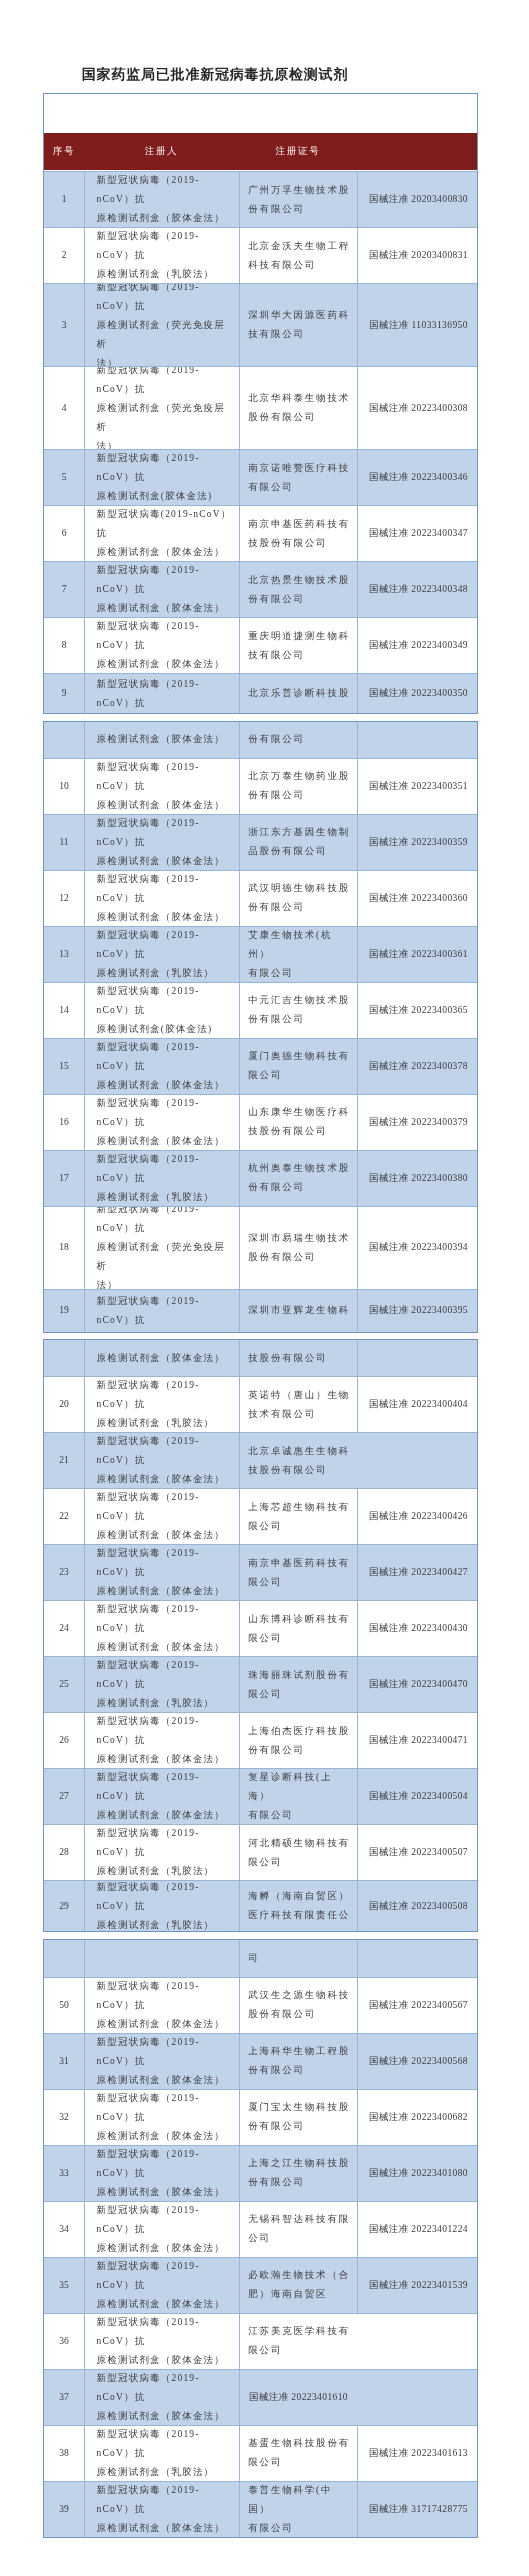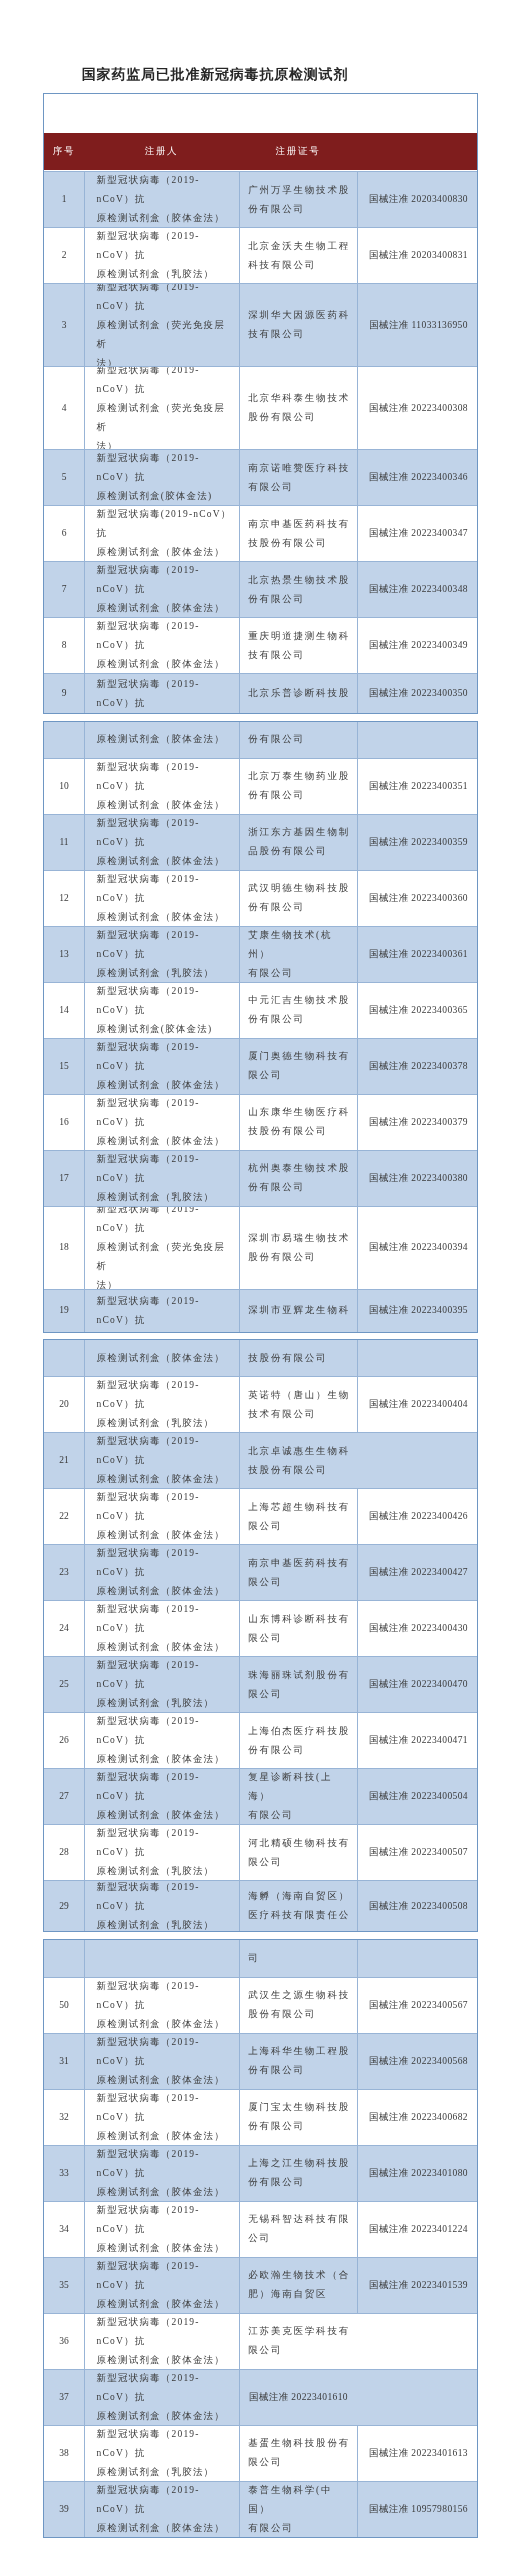--- a/index.html
+++ b/index.html
@@ -580,18 +580,18 @@
   <div class="t-row shade" style="height: 56px;">
     <div class="cell c-no">39</div>
     <div class="cell c-prod">
             <div>新型冠状病毒（2019-nCoV）抗</div>
             <div>原检测试剂盒（胶体金法）</div>
           </div>
     <div class="cell c-reg">
             <div>泰普生物科学(中国）</div>
             <div>有限公司</div>
           </div>
-    <div class="cell c-cert">国械注准 10957980156</div>
+    <div class="cell c-cert">国械注准 31717428775</div>
   </div>
 </div>
     </div>
 </div>
 
 
 </body></html>

